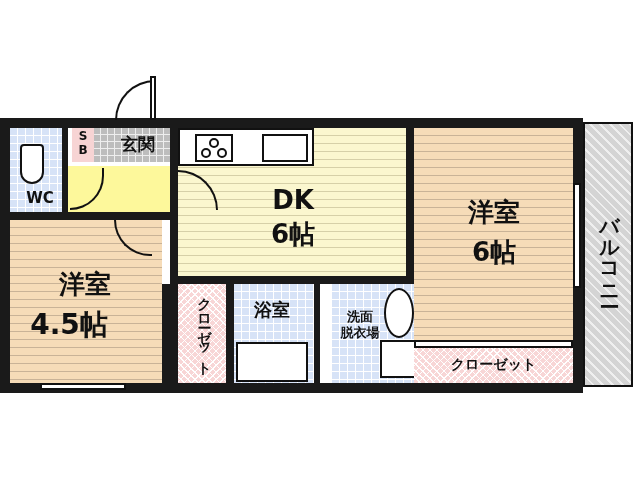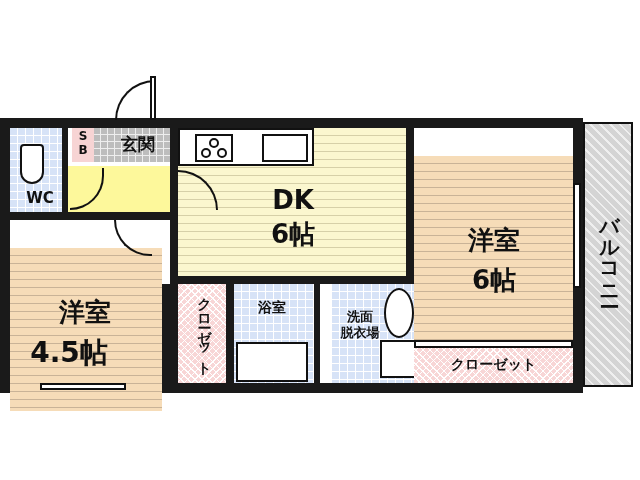--- a/index.html
+++ b/index.html
@@ -1,19 +1,19 @@
 <!DOCTYPE html>
 <html><head>
 <meta charset="utf-8">
 <style>
   html,body{margin:0;padding:0;background:#fff;}
   body{width:640px;height:480px;position:relative;overflow:hidden;font-family:"DejaVu Sans","Liberation Sans",sans-serif;}
   .abs{position:absolute;box-sizing:border-box;}
   .wall{background:#1a1a1a;}
-  .wood{background-color:#f6dcb8;background-image:repeating-linear-gradient(to bottom,transparent 0,transparent 7px,#c9b397 7px,#c9b397 8px);margin-top:28px;}
+  .wood{background-color:#f6dcb8;background-image:repeating-linear-gradient(to bottom,transparent 0,transparent 7px,#c9b397 7px,#c9b397 8px);}
   .dk{background-color:#fbf7cf;background-image:repeating-linear-gradient(to bottom,transparent 0,transparent 7px,#d6d0a8 7px,#d6d0a8 8px);}
   .tile{background-color:#d7e3f7;background-image:repeating-linear-gradient(to right,transparent 0,transparent 7px,#fff 7px,#fff 8px),repeating-linear-gradient(to bottom,transparent 0,transparent 7px,#fff 7px,#fff 8px);}
   .gtile{background-color:#bdbdbd;background-image:repeating-linear-gradient(to right,transparent 0,transparent 6px,#eee 6px,#eee 7px),repeating-linear-gradient(to bottom,transparent 0,transparent 6px,#eee 6px,#eee 7px);padding-left:12px;}
   .pink{background-color:#f8d6d6;background-image:repeating-linear-gradient(45deg,transparent 0,transparent 4px,#fff 4px,#fff 5px),repeating-linear-gradient(-45deg,transparent 0,transparent 4px,#fff 4px,#fff 5px);}
   .yellow{background:#fdf89b;}
   .balc{background-color:#d4d4d4;background-image:repeating-linear-gradient(45deg,transparent 0,transparent 5px,#efefef 5px,#efefef 7px);}
   .label{font-weight:bold;color:#111;text-align:center;line-height:1.1;}
   .white{background:#fff;}
 </style>
 </head>
@@ -69,21 +69,21 @@
 <div class="abs" style="left:114px;top:220px;width:38px;height:36px;border-left:2px solid #111;border-bottom:2px solid #111;border-bottom-left-radius:40px;"></div>
 <div class="abs white" style="left:40px;top:383px;width:86px;height:7px;border:2px solid #111;"></div>
 
 <div class="abs wall" style="left:162px;top:284px;width:8px;height:99px;"></div>
 <div class="abs pink" style="left:178px;top:284px;width:48px;height:99px;">
   <div class="abs label" style="left:14px;top:4px;width:20px;font-size:14px;writing-mode:vertical-rl;">クローゼット</div>
 </div>
 <div class="abs wall" style="left:226px;top:284px;width:8px;height:99px;"></div>
 
 <div class="abs tile" style="left:234px;top:284px;width:80px;height:99px;">
-  <div class="abs label" style="left:6px;top:16px;width:64px;font-size:14px;">浴室</div>
+  <div class="abs label" style="left:6px;top:16px;width:64px;font-size:18px;">浴室</div>
   <div class="abs white" style="left:2px;top:58px;width:72px;height:40px;border:2px solid #111;"></div>
 </div>
 <div class="abs wall" style="left:314px;top:284px;width:6px;height:99px;"></div>
 
 <div class="abs tile" style="left:320px;top:284px;width:86px;height:99px;margin-left:12px;">
   <div class="abs label" style="left:4px;top:26px;width:48px;font-size:13px;">洗面</div>
   <div class="abs label" style="left:0;top:42px;width:56px;font-size:13px;">脱衣場</div>
   <div class="abs white" style="left:52px;top:4px;width:30px;height:50px;border:2px solid #111;border-radius:50%;"></div>
   <div class="abs white" style="left:48px;top:56px;width:36px;height:38px;border:2px solid #111;"></div>
 </div>

